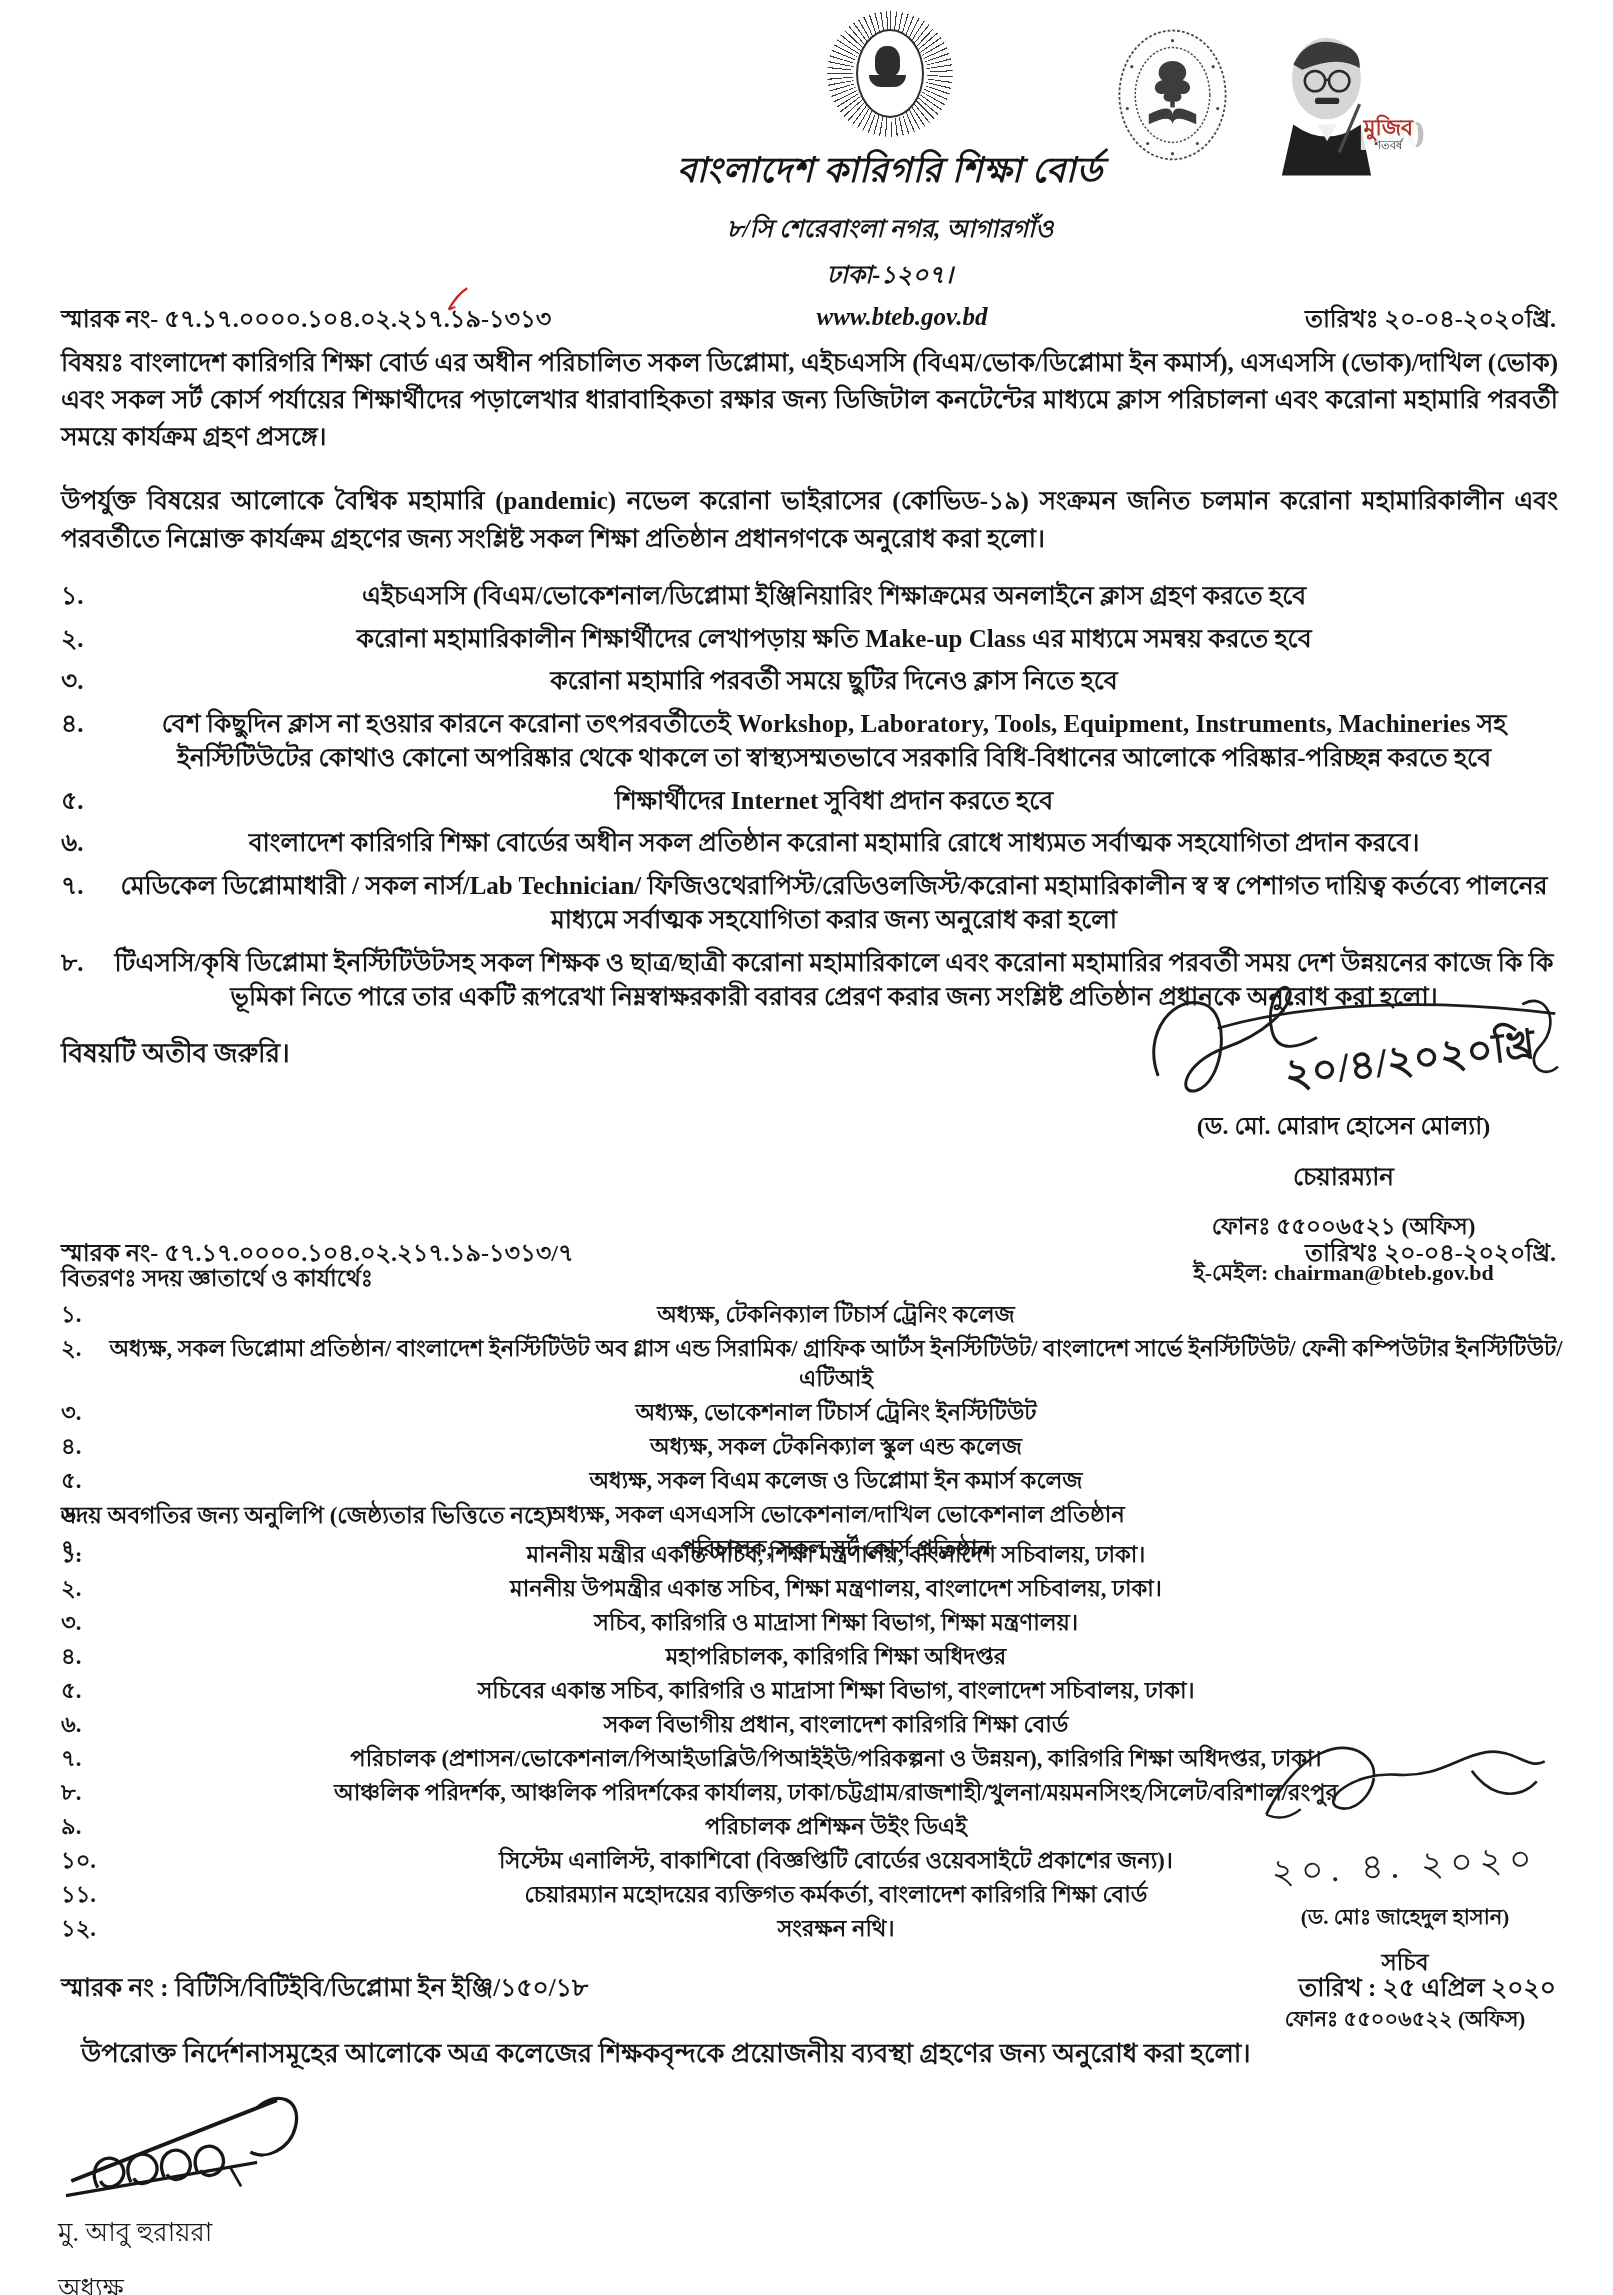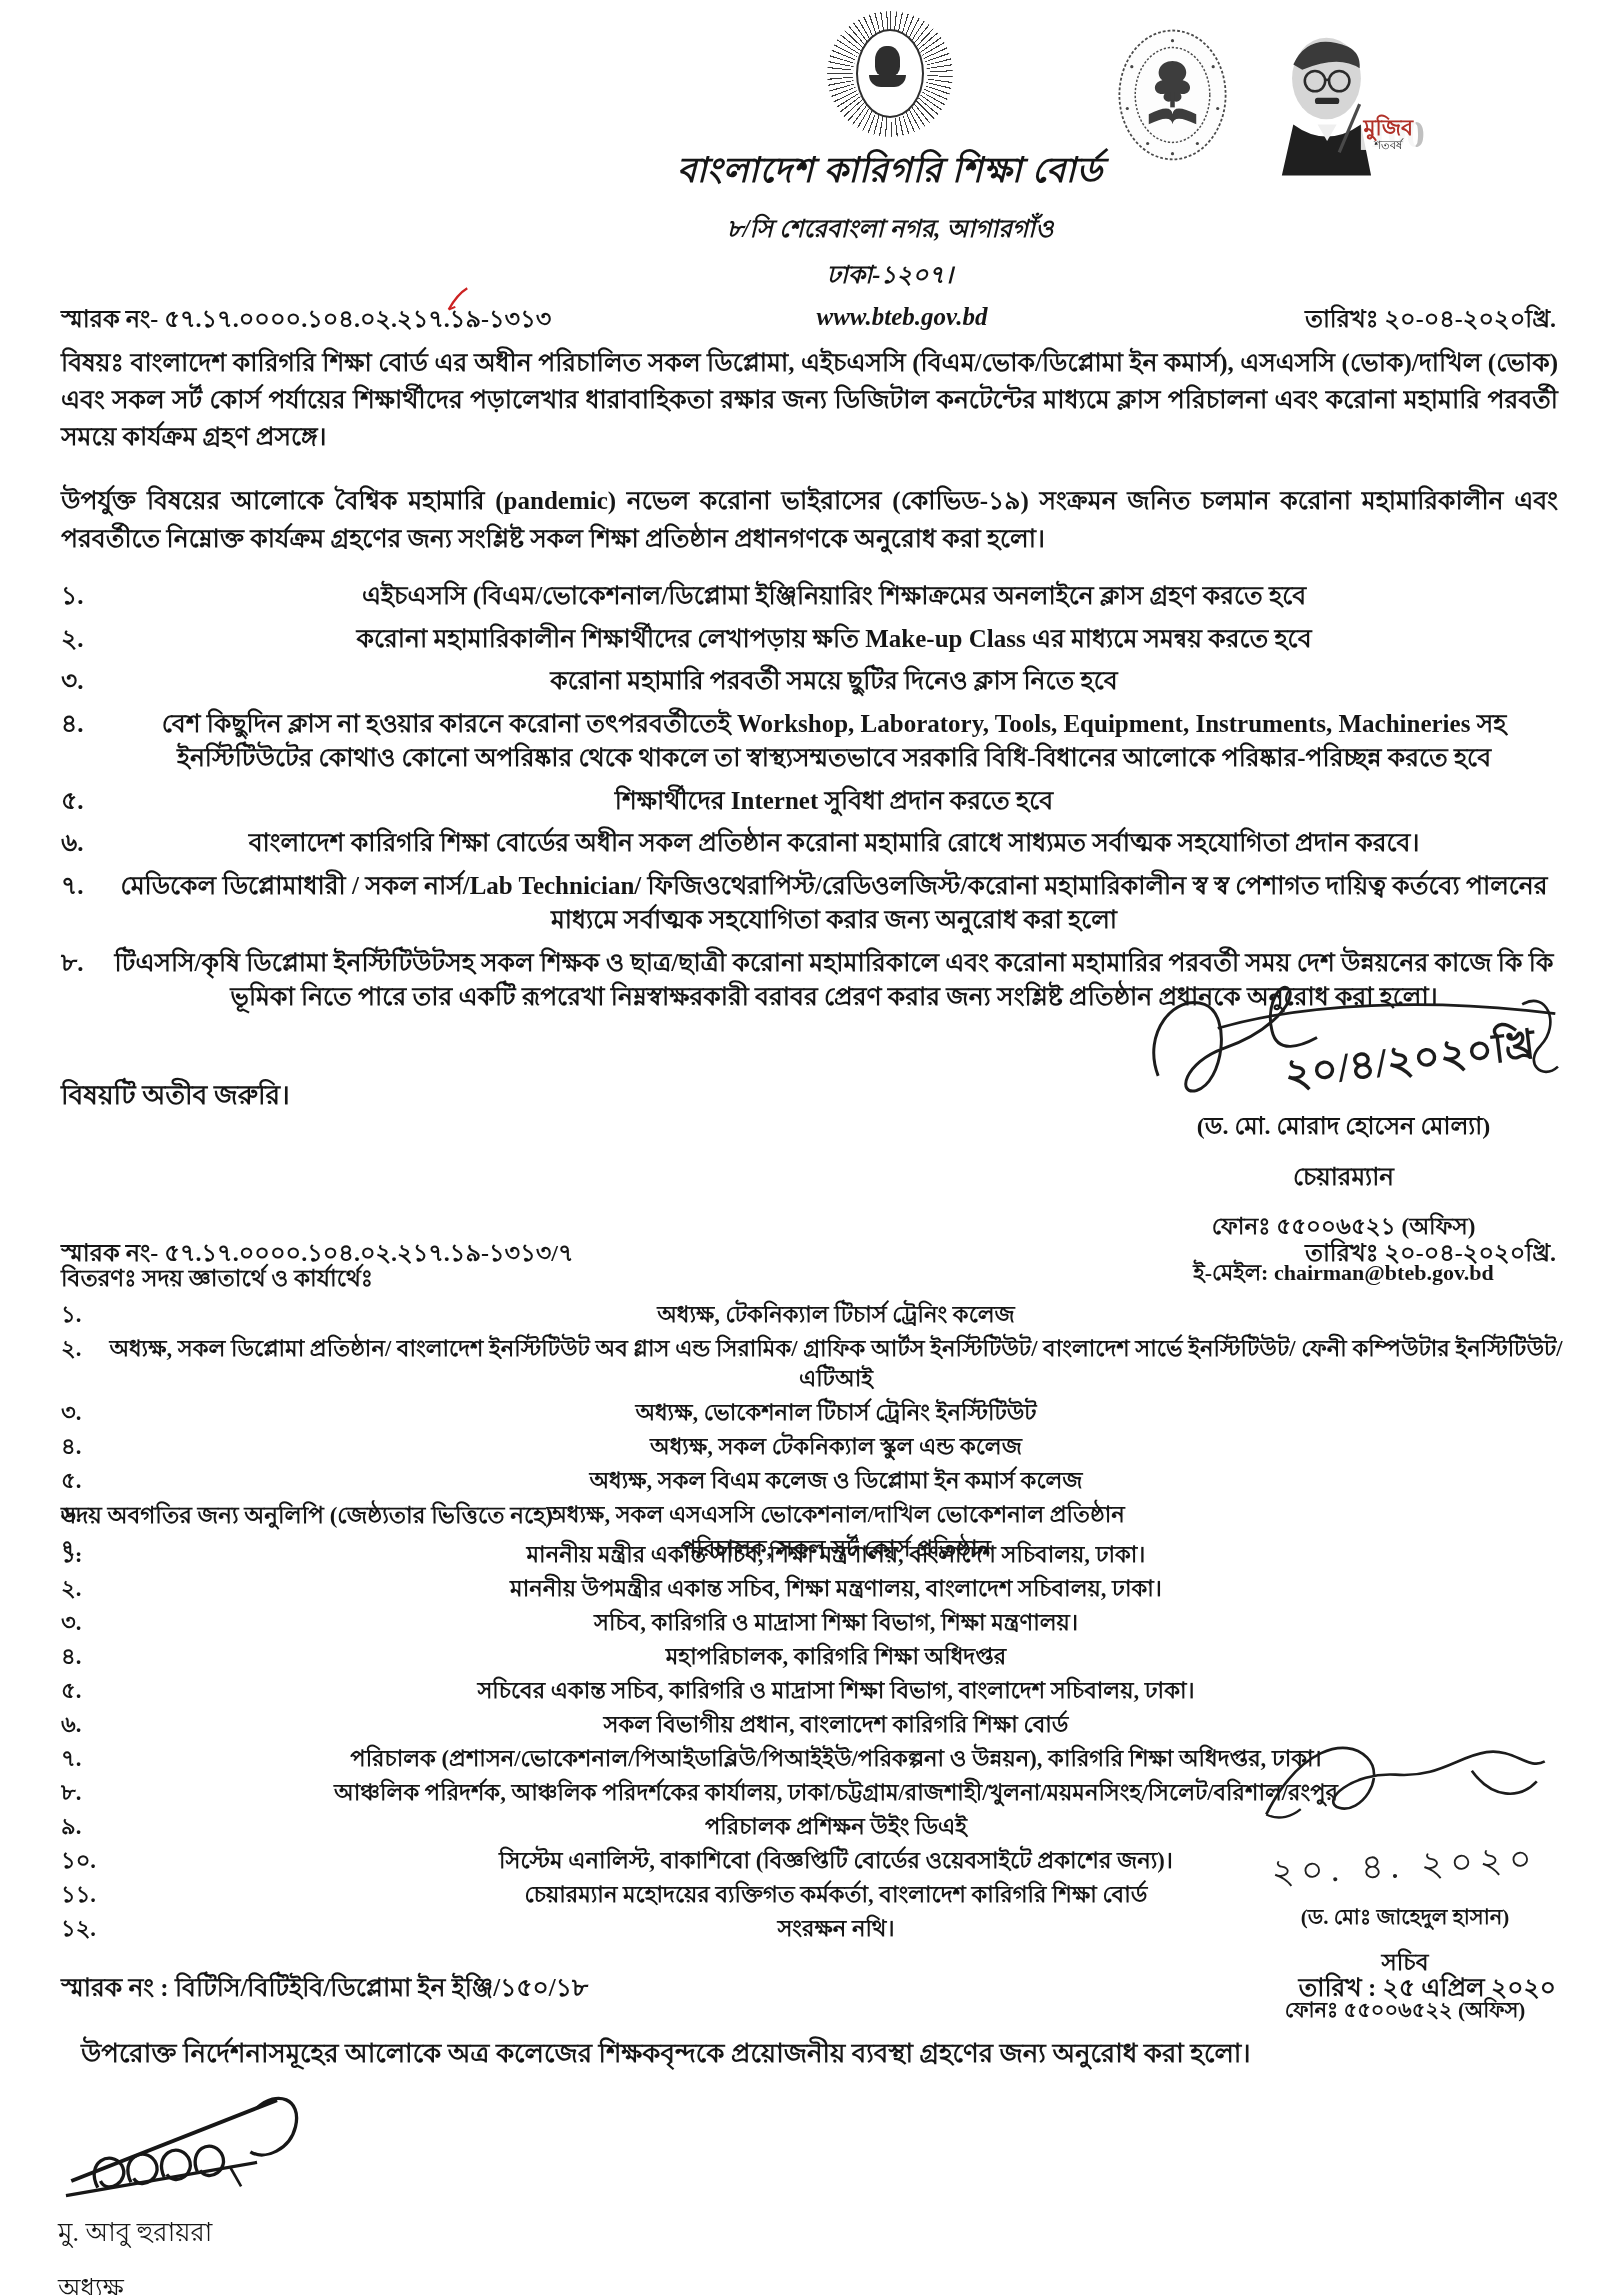--- a/index.html
+++ b/index.html
@@ -43,32 +43,32 @@
   .red-tick{position:absolute;left:385px;top:-13.3px;}
   
   .subject{position:absolute;top:344px;left:61px;width:1497px;font-size:25px;font-weight:bold;line-height:1.48;text-align:justify;}
   .intro{position:absolute;top:482px;left:61px;width:1497px;font-size:25px;font-weight:bold;line-height:1.5;text-align:justify;}
   .list{position:absolute;left:61px;width:1508px;}
   .list .li{display:flex;margin-bottom:6px;font-weight:bold;}
   .list .num{flex:0 0 38px;}
   .list .txt{flex:1;text-align:center;}
   .directives{top:579px;font-size:25px;line-height:1.38;}
   .directives .li{margin-bottom:8px;}
-  .urgent{position:absolute;top:1075px;left:61px;font-size:26.5px;font-weight:bold;}
+  .urgent{position:absolute;top:1033px;left:61px;font-size:26.5px;font-weight:bold;}
   
   .chairman-block{position:absolute;top:970px;left:1088px;width:511px;text-align:center;font-weight:bold;}
   .chairman-block .name{font-size:24px;margin-top:-4px;}
   .chairman-block .title{font-size:24.6px;margin-top:10.6px;}
   .chairman-block .phone{font-size:23px;margin-top:10.6px;}
   .chairman-block .email{font-size:22px;margin-top:8px;}
   .secretary-block{position:absolute;top:1715px;left:1209px;width:392px;text-align:center;font-weight:bold;}
   .hand-date{font-size:35px;font-weight:normal;letter-spacing:6.6px;transform:rotate(-3deg);color:#222;margin-top:-5.3px;}
   .secretary-block .name{font-size:21px;margin-top:4px;}
   .secretary-block .title{font-size:23px;margin-top:8px;}
-  .secretary-block .phone{font-size:21px;margin-top:11px;}
+  .secretary-block .phone{font-size:21px;margin-top:20px;}
   
   .section-heading{font-weight:bold;margin-bottom:6.6px;}
   .distribution{top:1264px;font-size:22.6px;line-height:1.3;}
   .distribution .section-heading{font-size:23px;}
   .copies{top:1501px;font-size:22.6px;line-height:1.3;}
   .copies .section-heading{font-size:23px;margin-bottom:9.3px;}
   .copies .li, .distribution .li{margin-bottom:4.6px;}
   .copies .num, .distribution .num{flex:0 0 42px;}
   
   .memo3{top:1968px;font-weight:bold;font-size:25px;}

